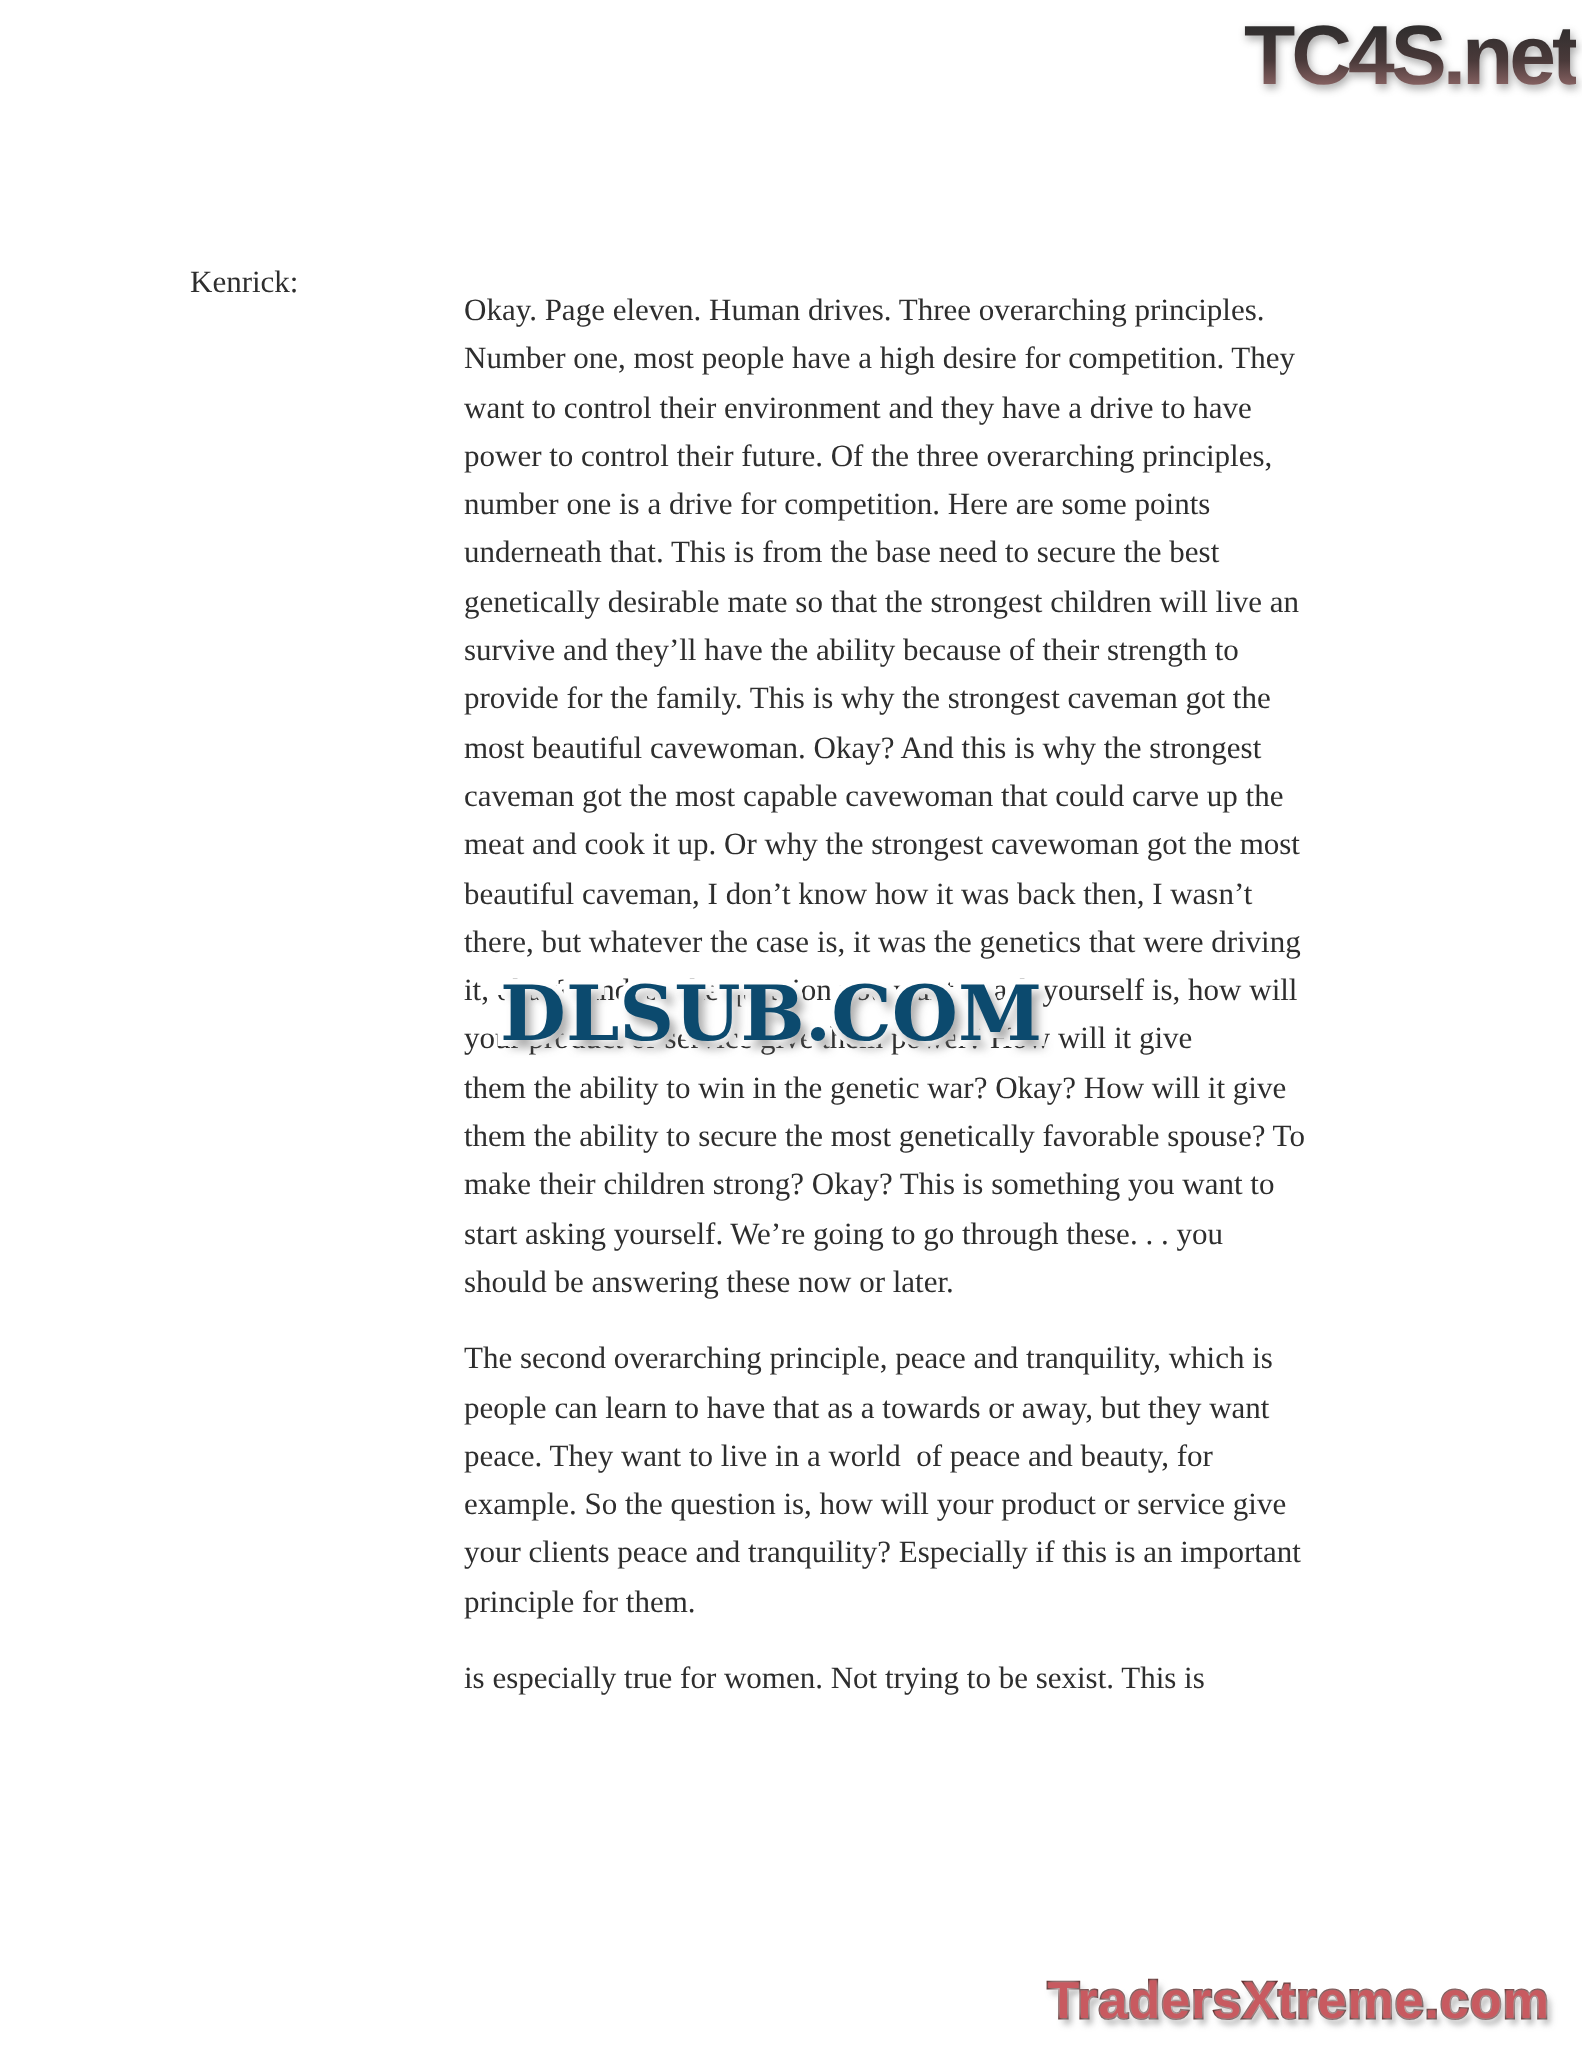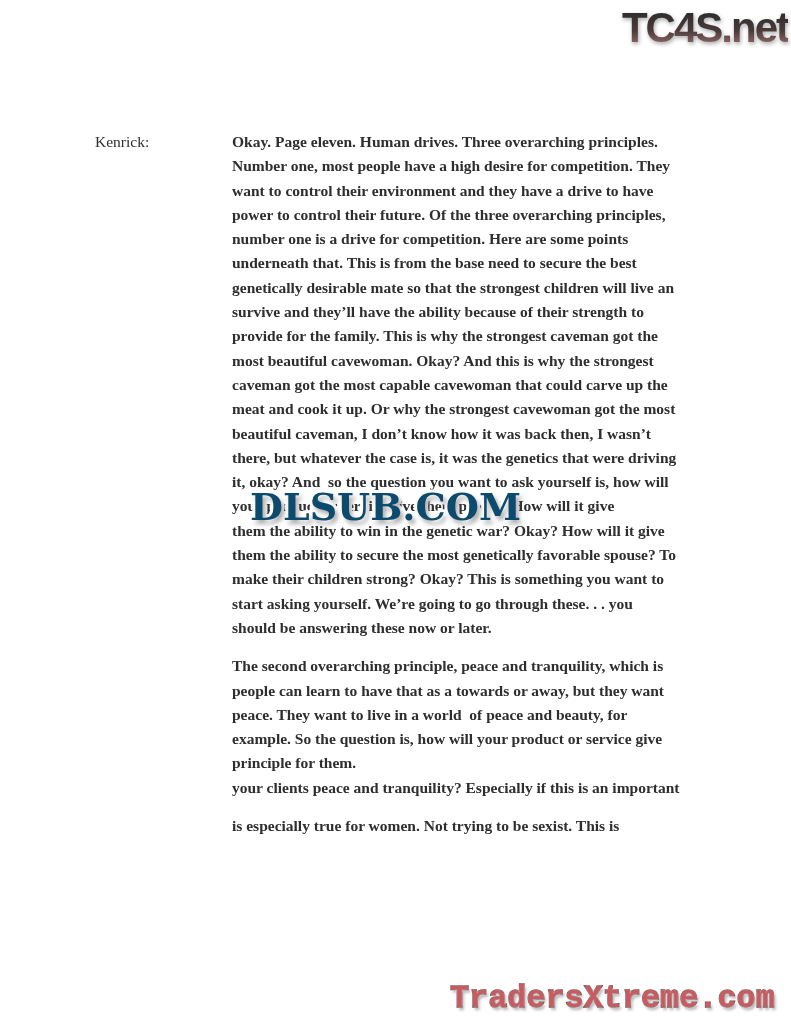--- a/index.html
+++ b/index.html
@@ -48,22 +48,21 @@
     font-size:15.5px;
     line-height:24.3px;
   }
   .paras{
     margin-left:137px;
     width:478px;
   }
   .para{
     font-size:15.5px;
     line-height:24.3px;
-    margin:0 0 14px 0;
-    font-weight:bold;
+    margin:14px 0 14px 0;
   }
   .para .line{white-space:pre-wrap;}
 
   
   .dlsub{
     position:absolute;
     left:250px;top:484px;
     font-family:"DejaVu Serif", serif;
     font-weight:bold;
     font-size:38px;
@@ -72,23 +71,23 @@
     -webkit-text-stroke:6px #ffffff;
     paint-order:stroke fill;
     text-shadow:3px 4px 4px rgba(110,110,110,0.55);
     white-space:nowrap;
   }
 
   
   .traders{
     position:absolute;
     right:16px;bottom:8px;
-    font-family:Liberation Mono, monospace;
+    font-family:Liberation Sans, sans-serif;
     font-weight:bold;
-    font-size:31px;
+    font-size:26px;
     letter-spacing:0.5px;
     color:#c85a60;
     -webkit-text-stroke:1.5px #4f1a1a;
     paint-order:stroke fill;
     text-shadow:
       0 0 3px rgba(255,255,255,0.9),
       2px 3px 3px rgba(120,120,120,0.6);
     white-space:nowrap;
   }
 </style>
@@ -124,22 +123,22 @@
           <div class="line">them the ability to secure the most genetically favorable spouse? To</div>
           <div class="line">make their children strong? Okay? This is something you want to</div>
           <div class="line">start asking yourself. We’re going to go through these. . . you</div>
           <div class="line">should be answering these now or later.</div>
         </div>
       <div class="para">
           <div class="line">The second overarching principle, peace and tranquility, which is</div>
           <div class="line">people can learn to have that as a towards or away, but they want</div>
           <div class="line">peace. They want to live in a world  of peace and beauty, for</div>
           <div class="line">example. So the question is, how will your product or service give</div>
+          <div class="line">your clients peace and tranquility? Especially if this is an important</div>
           <div class="line">principle for them.</div>
-          <div class="line">your clients peace and tranquility? Especially if this is an important</div>
         </div>
       <div class="para">
           <div class="line">is especially true for women. Not trying to be sexist. This is</div>
         </div>
     </div>
   </div>
 
   <div class="dlsub">DLSUB.COM</div>
 
   <div class="traders">TradersXtreme.com</div>

